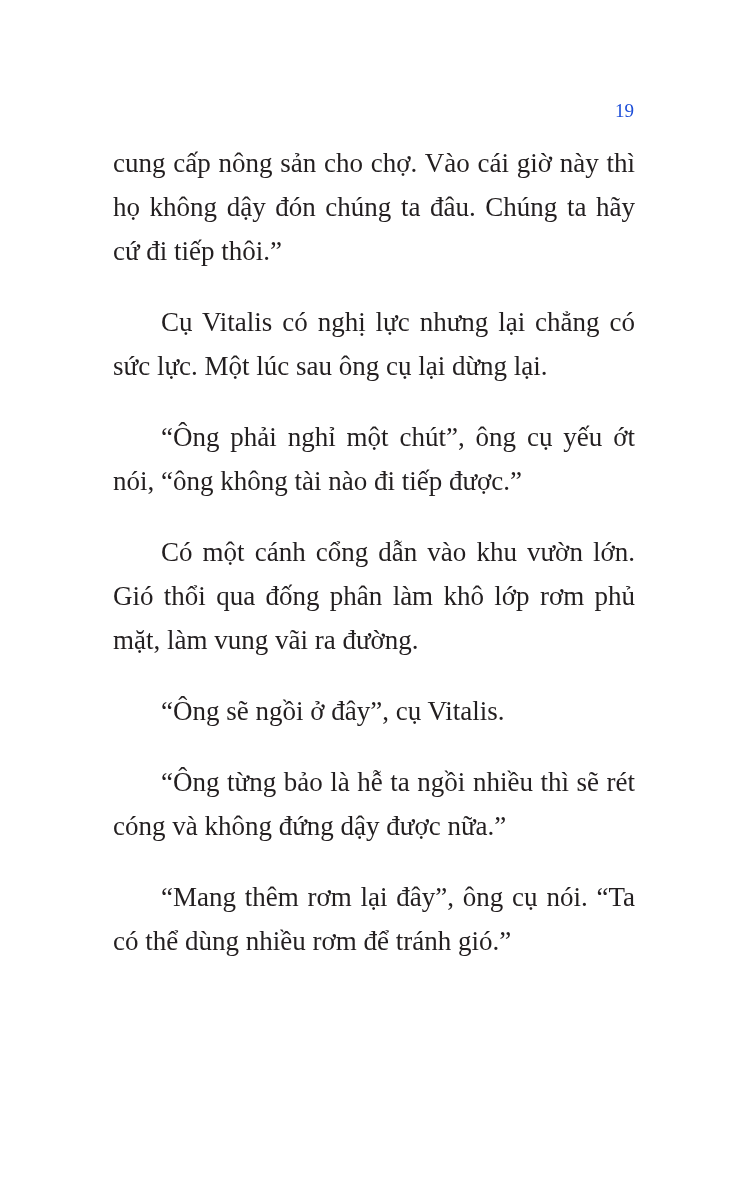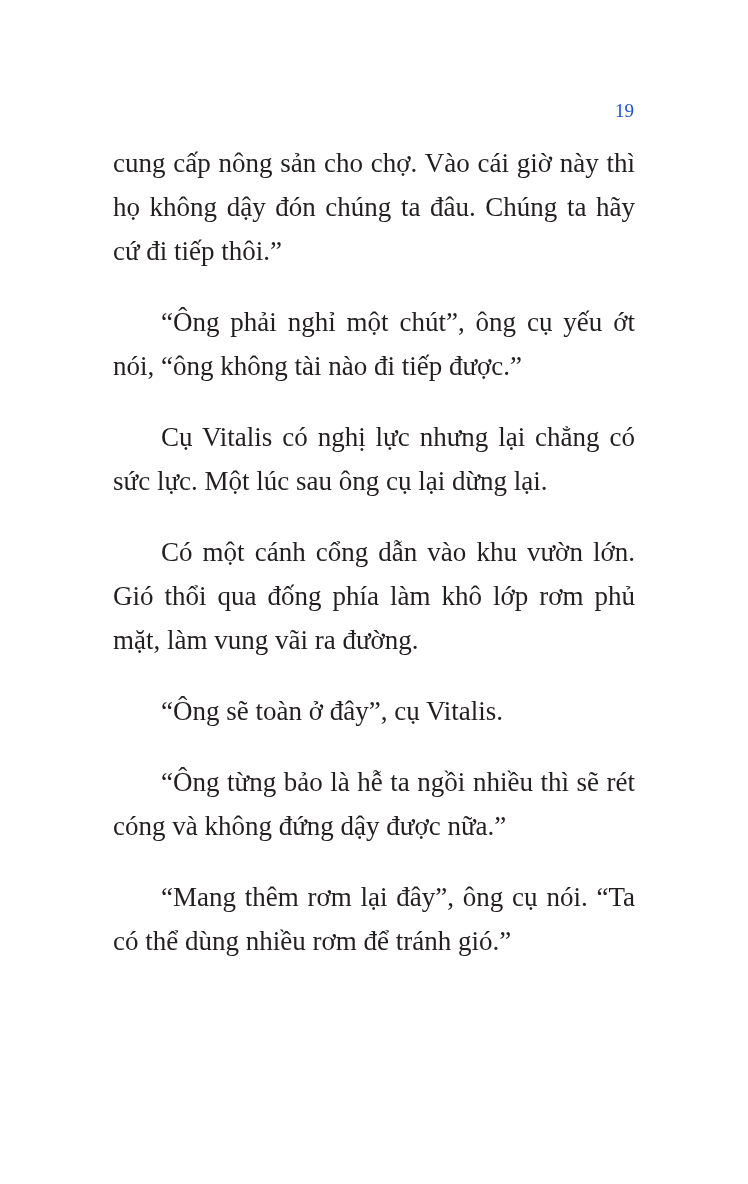--- a/index.html
+++ b/index.html
@@ -40,19 +40,19 @@
       text-indent: 48px;
     }
   </style>
 </head>
 <body>
 
 <div class="page-number">19</div>
 
 <div class="body-text">
   <p class="para">cung cấp nông sản cho chợ. Vào cái giờ này thì họ không dậy đón chúng ta đâu. Chúng ta hãy cứ đi tiếp thôi.”</p>
+  <p class="para indent">Cụ Vitalis có nghị lực nhưng lại chẳng có sức lực. Một lúc sau ông cụ lại dừng lại.</p>
   <p class="para indent">“Ông phải nghỉ một chút”, ông cụ yếu ớt nói, “ông không tài nào đi tiếp được.”</p>
-  <p class="para indent">Cụ Vitalis có nghị lực nhưng lại chẳng có sức lực. Một lúc sau ông cụ lại dừng lại.</p>
-  <p class="para indent">Có một cánh cổng dẫn vào khu vườn lớn. Gió thổi qua đống phía làm khô lớp rơm phủ mặt, làm vung vãi ra đường.</p>
-  <p class="para indent">“Ông sẽ toàn ở đây”, cụ Vitalis.</p>
+  <p class="para indent">Có một cánh cổng dẫn vào khu vườn lớn. Gió thổi qua đống phân làm khô lớp rơm phủ mặt, làm vung vãi ra đường.</p>
+  <p class="para indent">“Ông sẽ ngồi ở đây”, cụ Vitalis.</p>
   <p class="para indent">“Ông từng bảo là hễ ta ngồi nhiều thì sẽ rét cóng và không đứng dậy được nữa.”</p>
   <p class="para indent">“Mang thêm rơm lại đây”, ông cụ nói. “Ta có thể dùng nhiều rơm để tránh gió.”</p>
 </div>
 
 </body></html>

